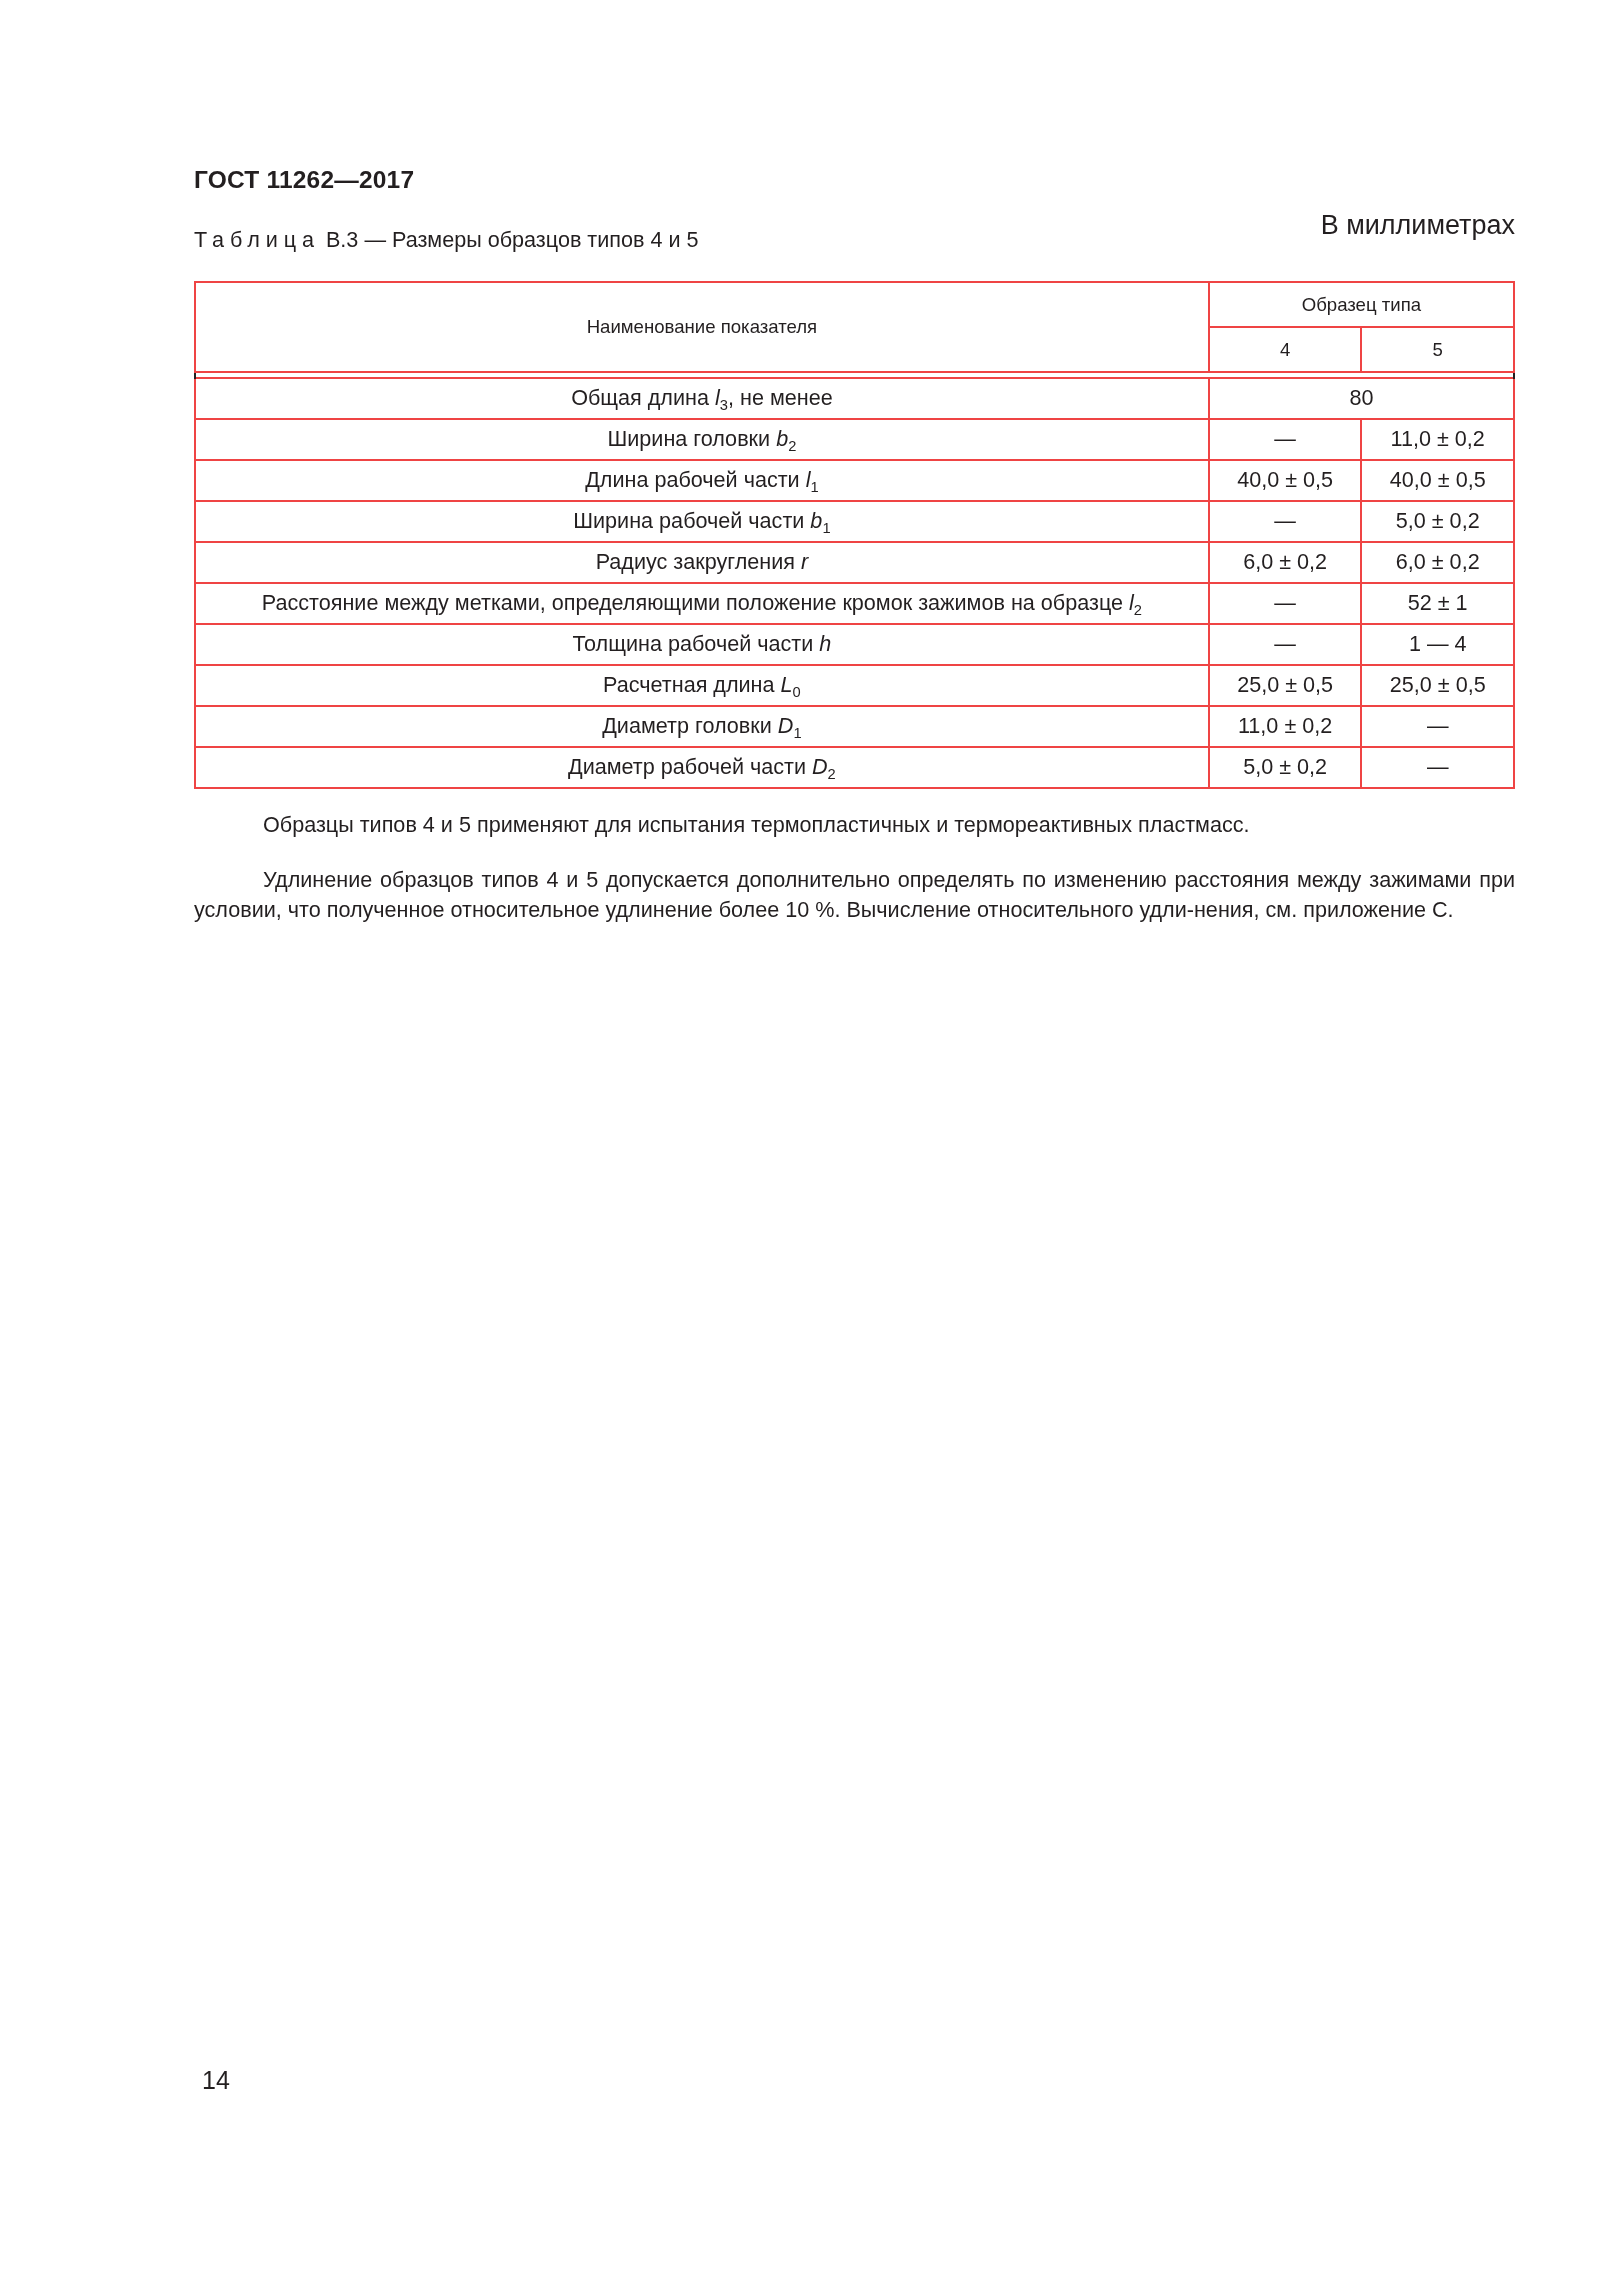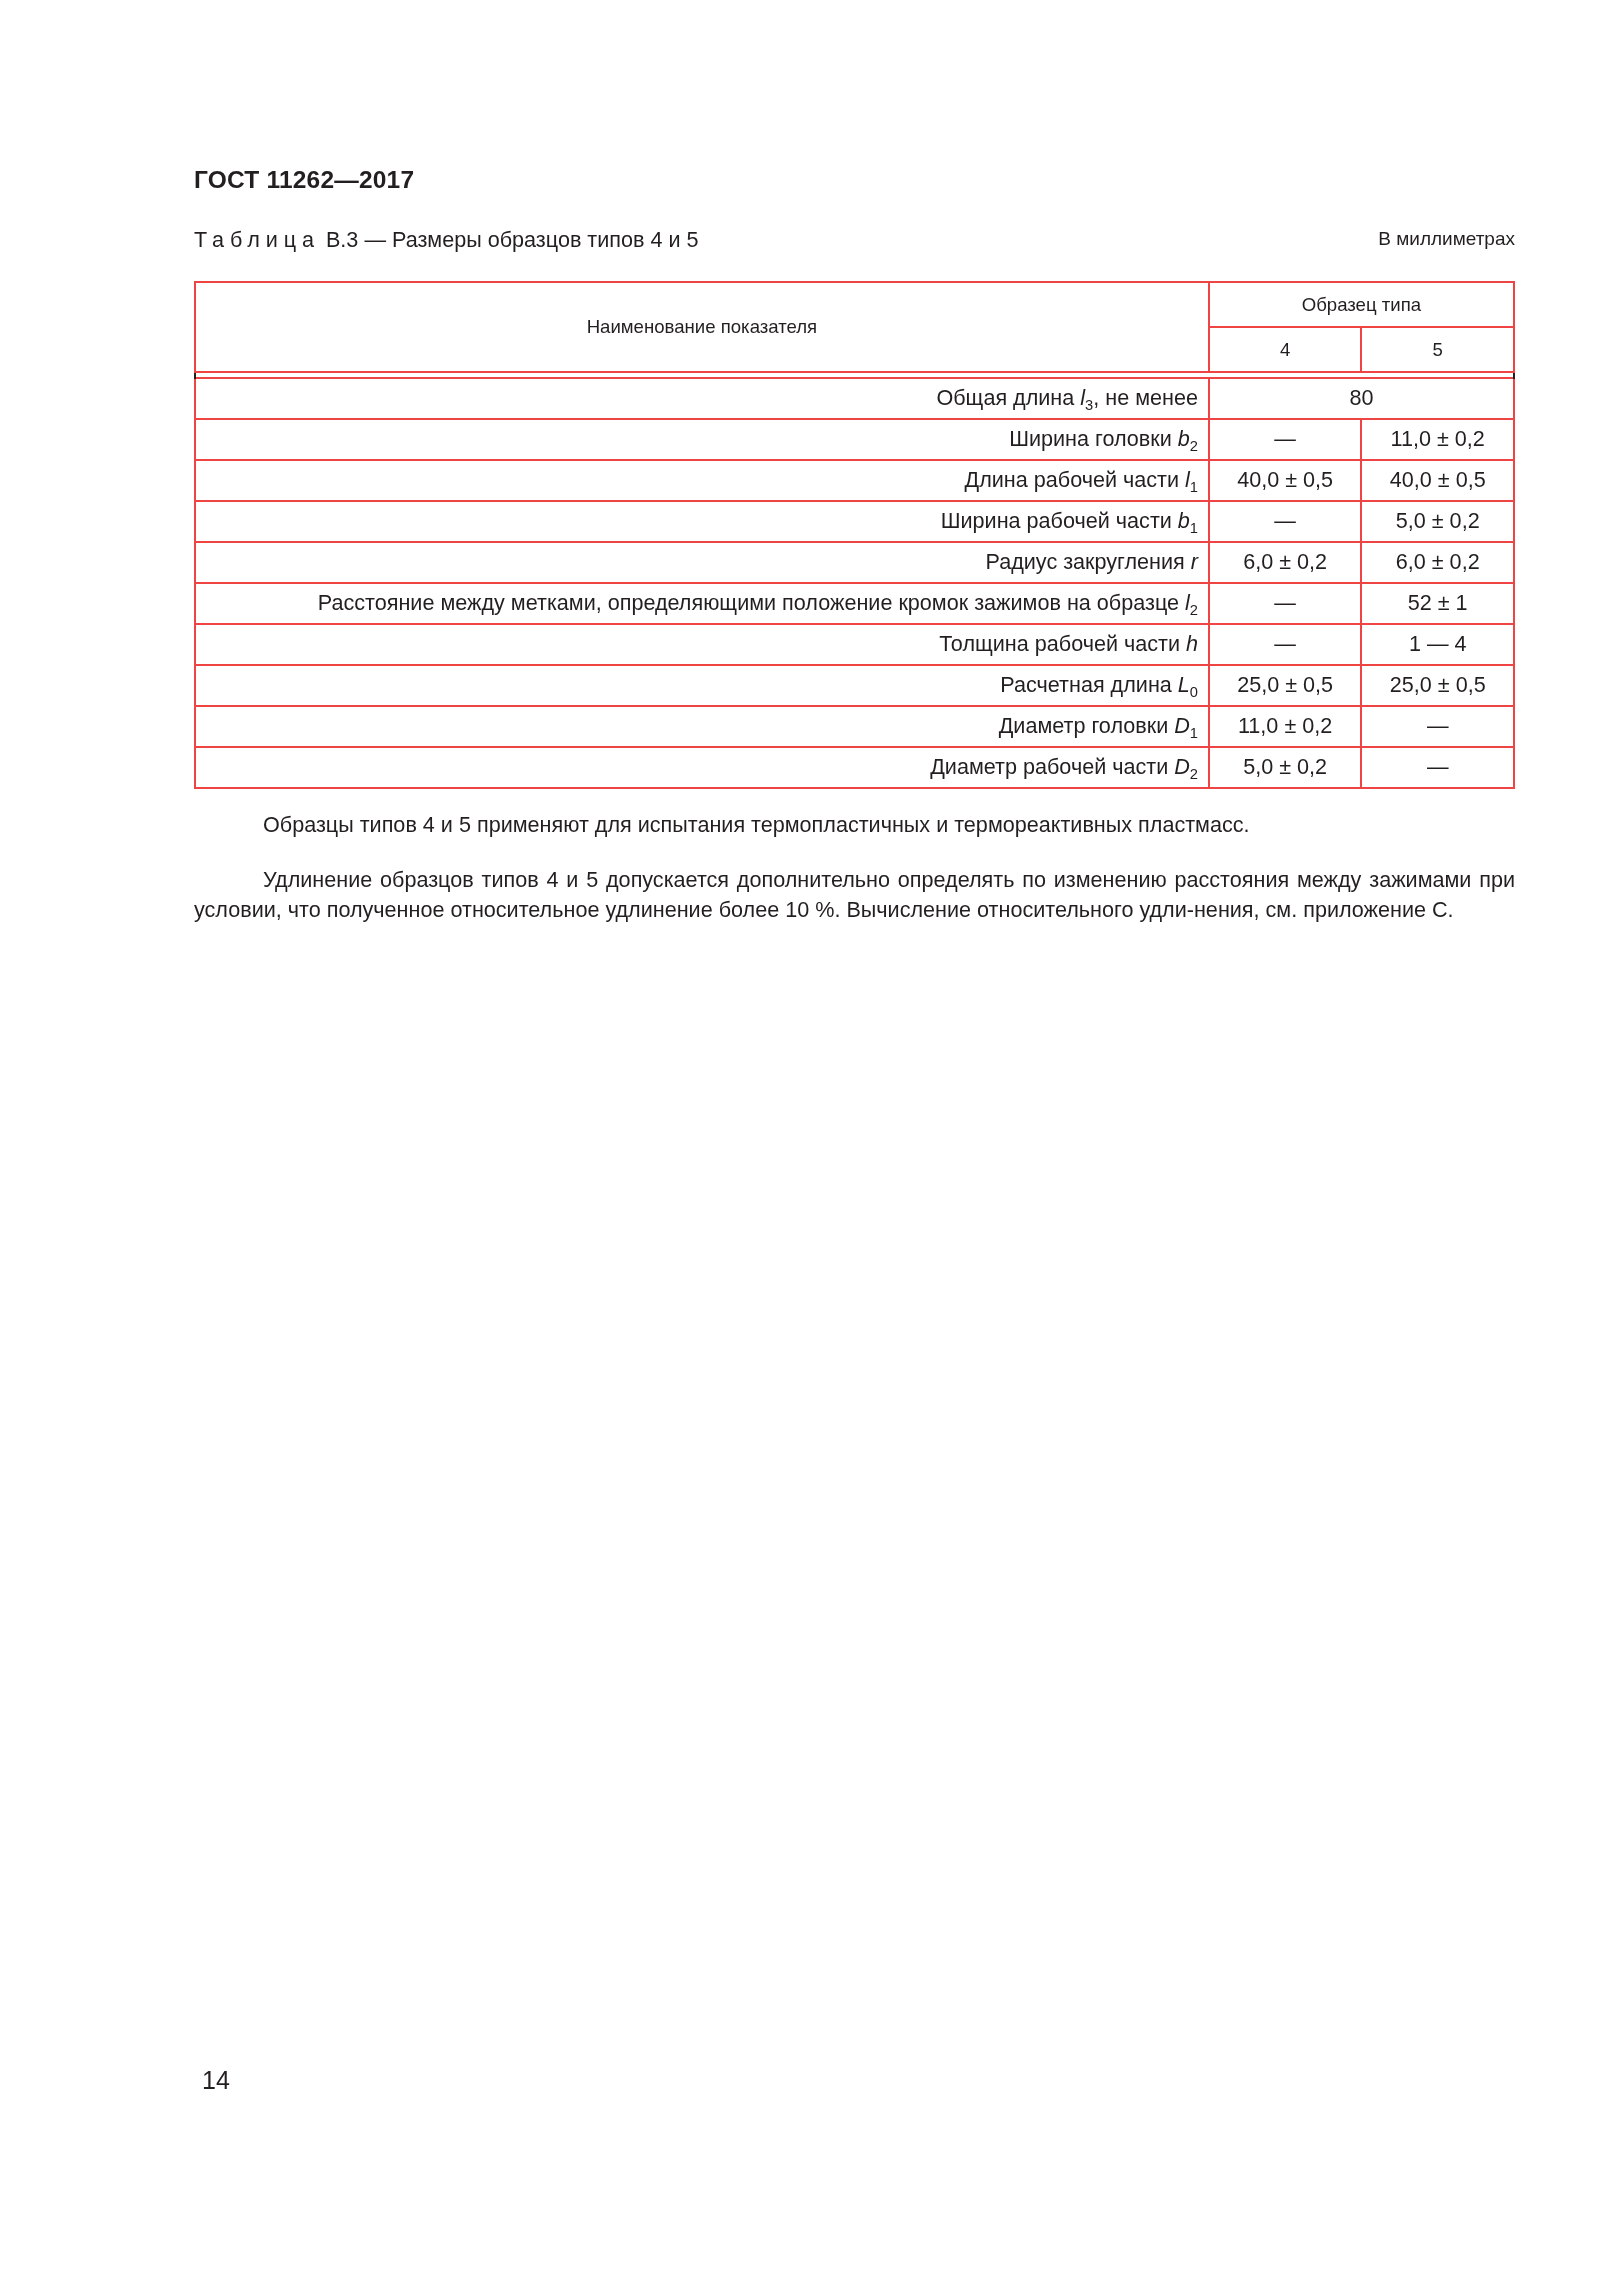--- a/index.html
+++ b/index.html
@@ -1,29 +1,29 @@
 <!DOCTYPE html>
 <html><head>
 <meta charset="utf-8">
 <style>
   html, body { margin:0; padding:0; background:#ffffff; }
   body { width:1621px; height:2293px; position:relative; font-family:"Liberation Sans", sans-serif; color:#231f20; }
   .doc-code { position:absolute; left:194px; top:166px; font-size:24.5px; font-weight:bold; letter-spacing:0.2px; }
   .caption { position:absolute; left:194px; top:227px; font-size:21.6px; }
   .caption .spaced { letter-spacing:5.9px;margin-top:44px; }
-  .units { position:absolute; right:106px; top:228px; font-size:19px; }
+  .units { position:absolute; right:106px; top:210px; font-size:27px; }
   table.spec { position:absolute; left:194px; top:281px; width:1321px; border-collapse:collapse; font-size:21.6px; }
   table.spec td, table.spec th { border:2px solid #ef4444; padding:0 9.8px; font-weight:normal; }
   table.spec th { font-size:18.6px; text-align:center; }
   .h1 th { height:43px; }
   .h2 th { height:43px; }
   .h2 th { border-bottom:2px solid #231f20; }
   tr.gap td { height:3.9px; padding:0; border-left:2px solid #231f20; border-right:2px solid #231f20; border-top:2px solid #231f20; border-bottom:none; }
   table.spec tbody tr.r td { height:39px; }
-  td.name { text-align:right; padding-left:9.8px; }
+  td.name { text-align:center; padding-left:9.8px; }
   td.val { text-align:center; width:131px; }
   sub { font-size:14.7px; vertical-align:-4.9px; line-height:0; }
   .sym { font-style:italic; }
   .para { position:absolute; left:194px; width:1321px; font-size:21.6px; line-height:30px; text-align:justify; }
   .p1 { top:810px; text-indent:69px; }
   .p2 { top:840px; text-indent:69px;margin-top:25px; }
   .page-num { position:absolute; left:202px; top:2066px; font-size:25px; }
 </style>
 </head>
 <body>

